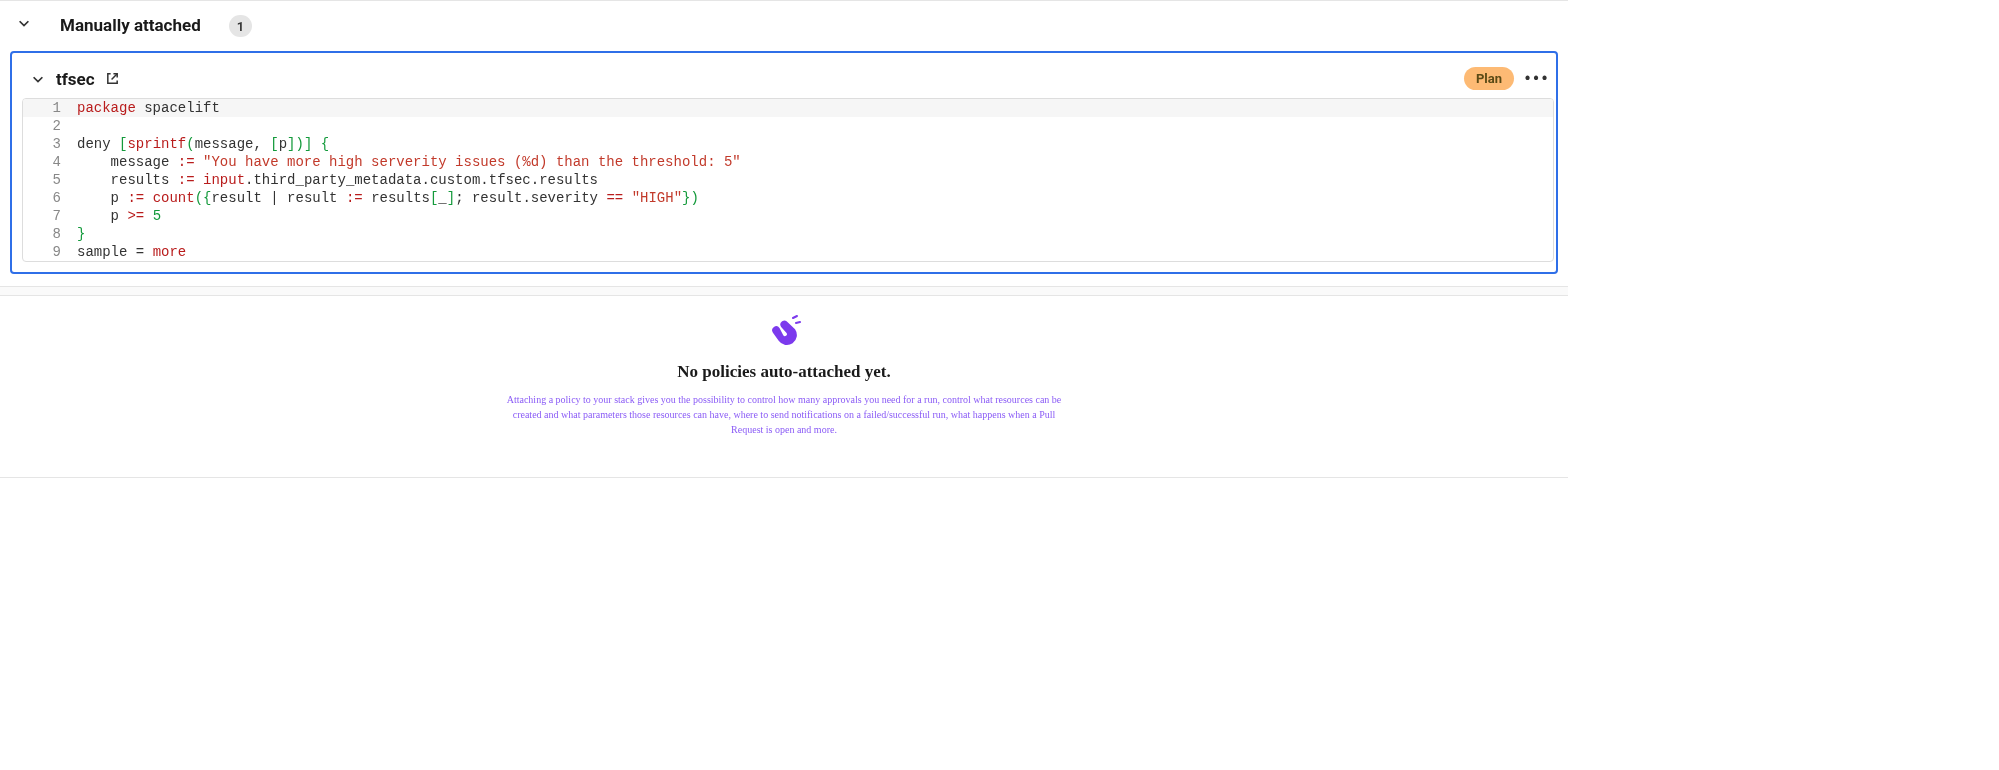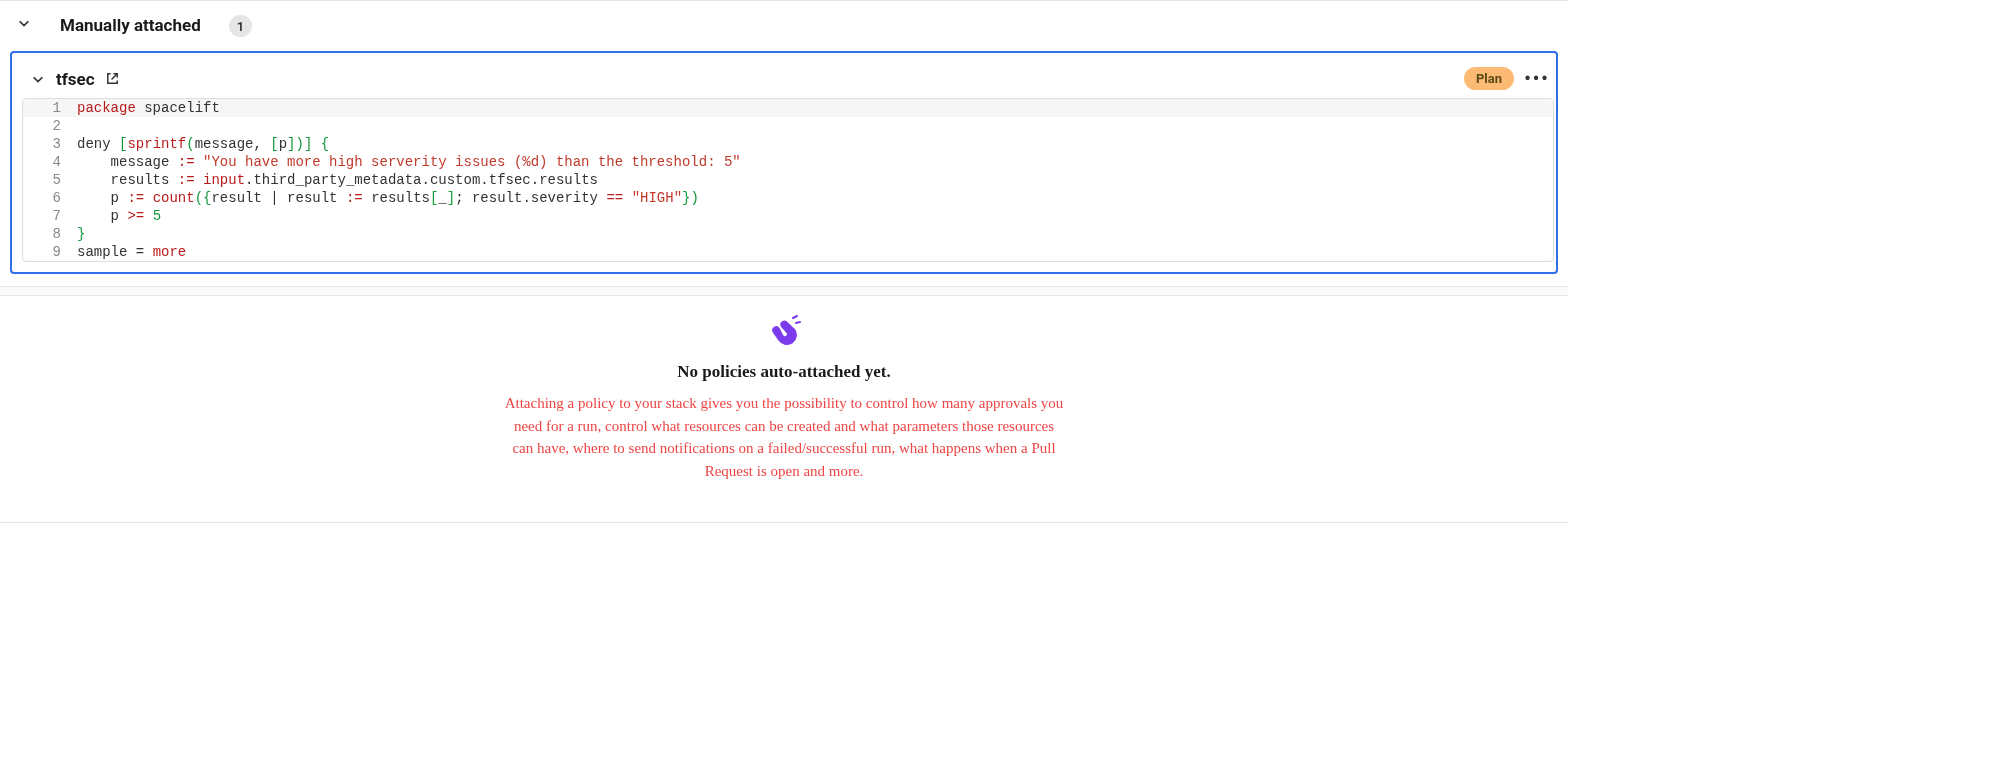--- a/index.html
+++ b/index.html
@@ -144,23 +144,23 @@
   }
   .empty-icon {
     width: 34px; height:34px;
     margin-bottom: 14px;
   }
   .empty-title {
     font-size: 17px; font-weight:700; margin-bottom:10px;
   }
   .empty-desc {
     max-width: 560px;
-    font-size: 15px;
+    font-size: 10px;
     line-height: 1.5;
-    color: #ef4444;
+    color: #8b5cf6;
   }
   .page-bottom { border-top:1px solid #e5e5e5; height:2px;}
   .dots { font-size:18px; letter-spacing:2px; font-weight:700;}
 </style>
 </head>
 <body>
 
 <div class="inner">
   <div class="top-border"></div>
 

